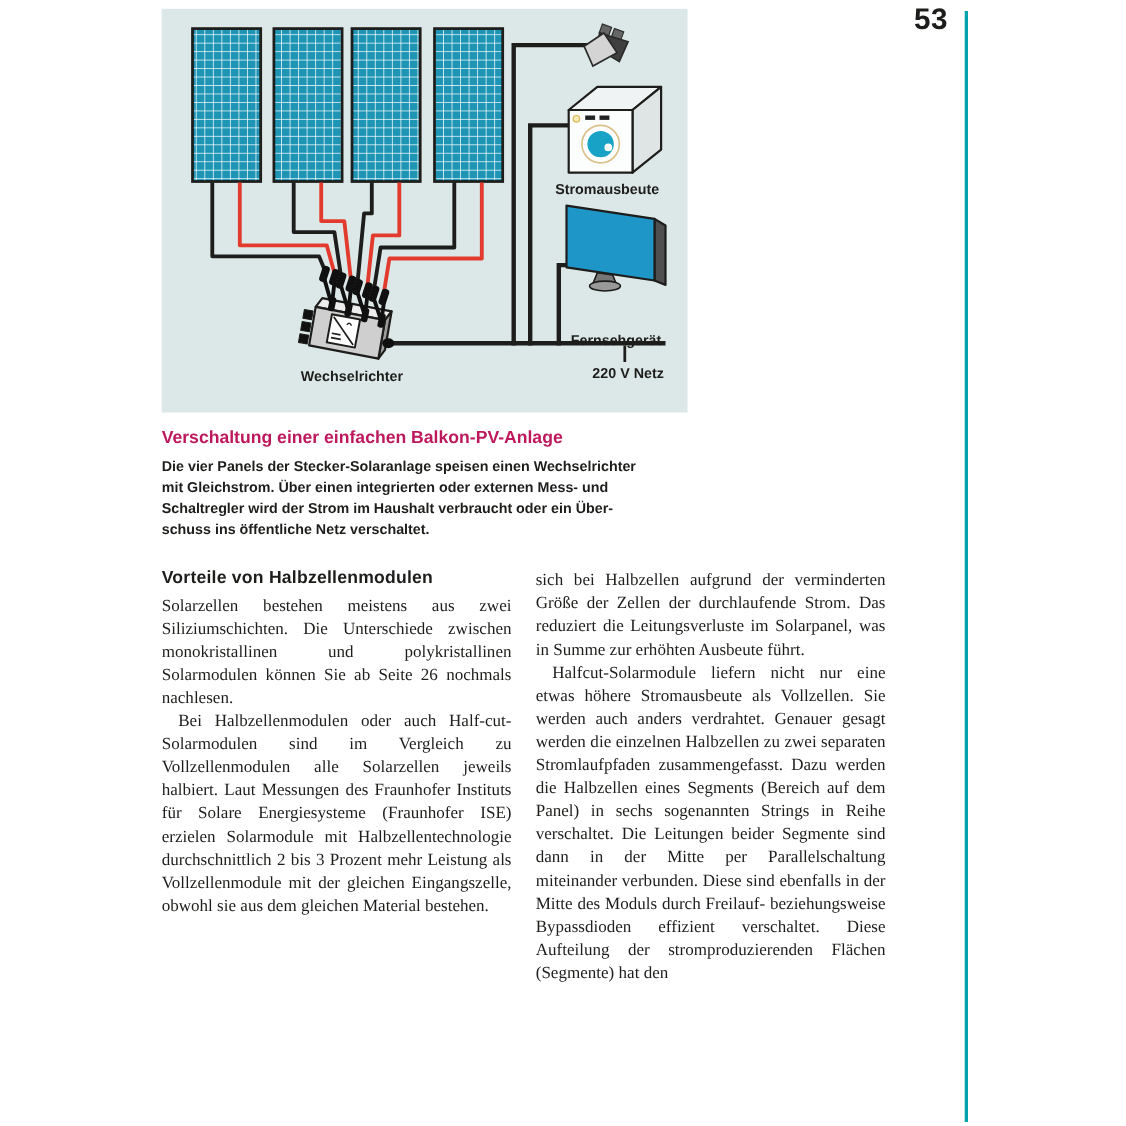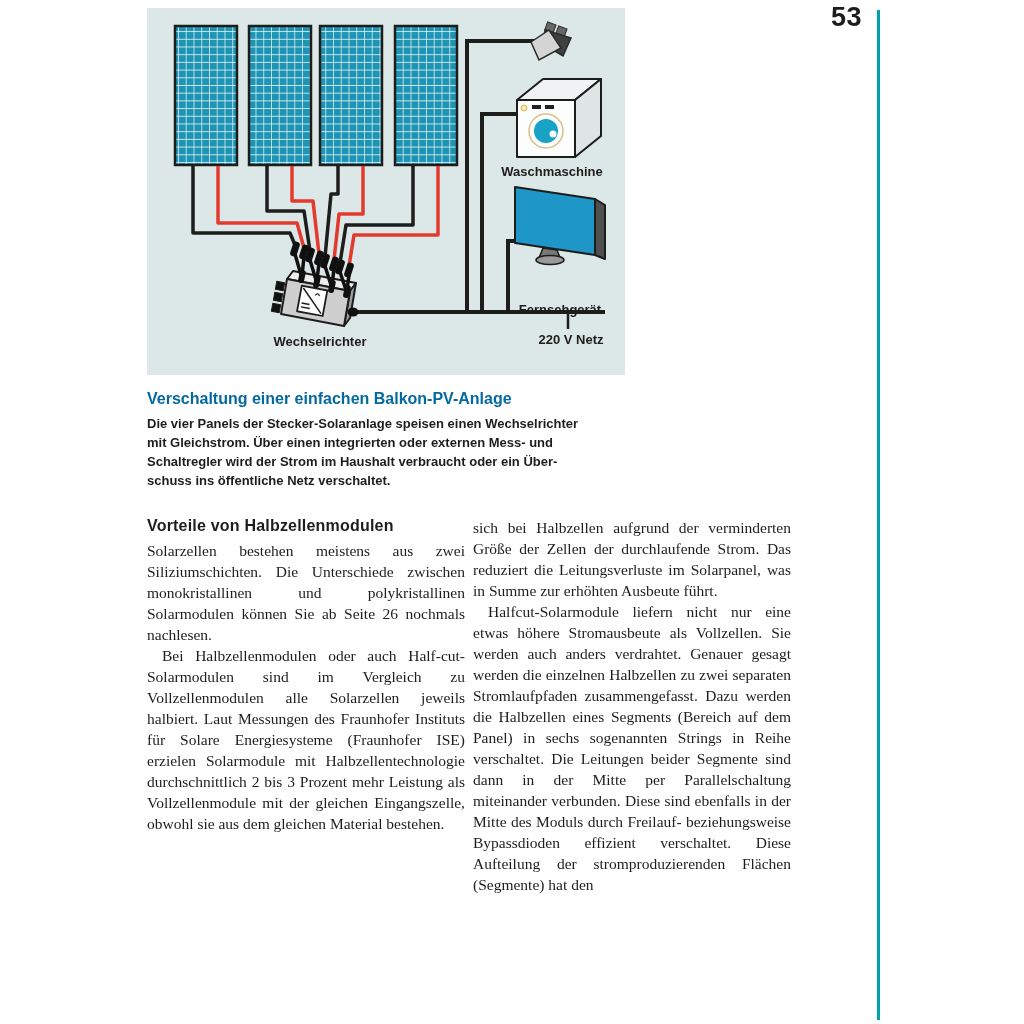--- a/index.html
+++ b/index.html
@@ -9,23 +9,23 @@
            font-size:27px;font-weight:bold;letter-spacing:.5px;}
   .accent-bar{position:absolute;left:877px;top:10px;width:15px;height:1010px;background:#00a3ab;}
   .figure{position:absolute;left:147px;top:8px;width:478px;height:367px;background:#dce8e7;}
   .figure svg{position:absolute;left:0;top:0;}
   .fig-label{position:absolute;font-size:13px;font-weight:bold;text-align:center;color:#1d1d1b;}
   .lbl-inverter{left:103px;top:326px;width:140px;}
   .lbl-wm{left:330px;top:156px;width:150px;}
   .lbl-tv{left:343px;top:262px;width:140px;margin-top:32px;}
   .lbl-grid{left:354px;top:324px;width:140px;}
   .caption{position:absolute;left:147px;top:390px;width:470px;}
-  .cap-title{font-size:16px;font-weight:bold;color:#0369a1;margin:0 0 6px 0;}
+  .cap-title{font-size:16px;font-weight:bold;color:#be185d;margin:0 0 6px 0;}
   .cap-body{font-size:13px;font-weight:bold;line-height:19px;color:#1d1d1b;white-space:pre-line;}
-  .article{position:absolute;left:147px;top:517px;width:658px;display:flex;gap:8px;}
+  .article{position:absolute;left:147px;top:517px;width:658px;display:flex;gap:22px;}
   .col{width:318px;}
   .col h2{font-size:16px;font-weight:bold;margin:0 0 5px 0;letter-spacing:.2px;
           font-family:"Liberation Sans",sans-serif;}
   .col p{margin:0;font-family:"Liberation Serif",serif;font-size:15.5px;line-height:21px;
          text-align:justify;hyphens:auto;-webkit-hyphens:auto;}
   .col p + p{text-indent:15px;}
 </style>
 </head>
 <body>
 
@@ -132,21 +132,21 @@
 
       <g stroke="#1d1d1b" stroke-linejoin="round">
         <polygon points="396,240 410,242 414,252 392,250" fill="#777" stroke-width="1.5"></polygon>
         <ellipse cx="403" cy="252" rx="14" ry="4.5" fill="#999" stroke-width="1.5"></ellipse>
         <polygon points="448,191 458,197 458,251 448,247" fill="#4f4f4f" stroke-width="2"></polygon>
         <polygon points="368,179 448,191 448,247 368,235" fill="#1e96c8" stroke-width="2"></polygon>
       </g>
     </svg>
 
     <div class="fig-label lbl-inverter">Wechselrichter</div>
-    <div class="fig-label lbl-wm">Waschmaschine</div>
+    <div class="fig-label lbl-wm">Stromausbeute</div>
     <div class="fig-label lbl-tv">Fernsehgerät</div>
     <div class="fig-label lbl-grid">220 V Netz</div>
   </div>
 
   <div class="caption">
     <div class="cap-title">Verschaltung einer einfachen Balkon-PV-Anlage</div>
     <div class="cap-body">Die vier Panels der Stecker-Solaranlage speisen einen Wechselrichter
 mit Gleichstrom. Über einen integrierten oder externen Mess- und
 Schaltregler wird der Strom im Haushalt verbraucht oder ein Über-
 schuss ins öffentliche Netz verschaltet.</div>

